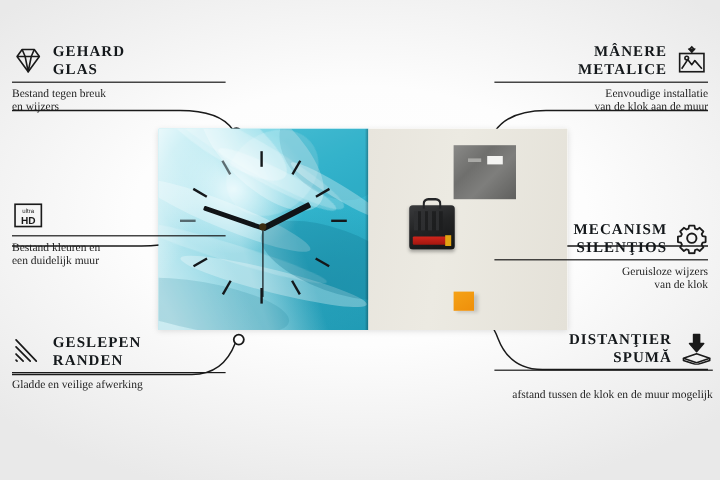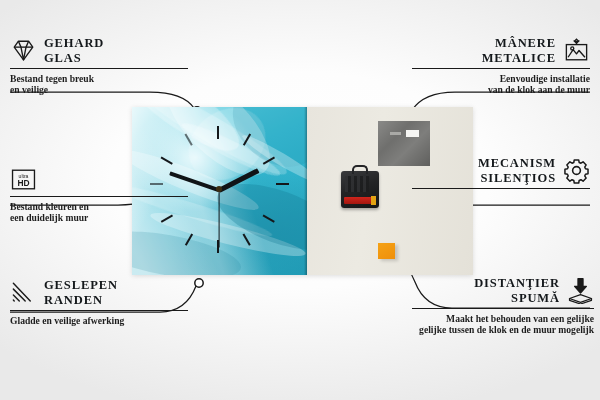--- a/index.html
+++ b/index.html
@@ -20,32 +20,31 @@
   .feat .ttl {
     font-size:12.5px; font-weight:bold; letter-spacing:.9px;
     line-height:14.5px; text-transform:uppercase; color:#14181b;
     font-family:"Liberation Serif","DejaVu Serif",serif;
   }
   .feat.right .ttl { text-align:right; }
   .feat .rule { height:1px; background:#1a1a1a; margin:3px 0 3.5px 0; }
   .feat .desc {
     font-size:9.6px; line-height:11.6px; color:#1d1d1d;
     font-family:"Liberation Serif","DejaVu Serif",serif;
-    font-weight:bold;
   }
   .feat.right .desc { text-align:right; }
   .ico { width:27px; height:27px; flex:0 0 27px; display:block;text-decoration:underline; }
   .ico svg { display:block; width:100%; height:100%; }
 
   
   #f-glas    { left:10px;  top:36px; }
   #f-print   { left:10px;  top:166px; }
   #f-randen  { left:10px;  top:278px; }
   #f-manere  { left:412px; top:36px;  }
-  #f-mecanism{ left:412px; top:156px; }
+  #f-mecanism{ left:412px; top:184px; }
   #f-spuma   { left:412px; top:276px; width:182px; }
 
   
   #links { position:absolute; inset:0; width:600px; height:400px; pointer-events:none; }
 
   
   #photo {
     position:absolute; left:132px; top:107px; width:341px; height:168px;
     overflow:hidden; box-shadow:0 1px 5px rgba(0,0,0,.13);
   }
@@ -187,21 +186,21 @@
           </svg>
       </span>
       <span class="ttl">
         <span>GEHARD</span><br>
         <span>GLAS</span>
       </span>
     </div>
     <div class="rule"></div>
     <div class="desc">
       <span>Bestand tegen breuk</span><br>
-      <span>en veilige</span>
+      <span>en wijzers</span>
     </div>
   </div>
 
   <div class="feat left" id="f-print">
     <div class="head">
       <span class="ico">
         <svg viewBox="0 0 32 32">
           <rect x="3" y="5" width="26" height="22" fill="none" stroke="#1a1a1a" stroke-width="1.6"></rect>
           <text x="16" y="14" font-family="Liberation Sans, sans-serif" font-size="6" text-anchor="middle" fill="#1a1a1a">ultra</text>
           <text x="16" y="24" font-family="Liberation Sans, sans-serif" font-size="10" font-weight="bold" text-anchor="middle" fill="#1a1a1a">HD</text>
@@ -272,38 +271,42 @@
           <circle cx="16" cy="16" r="4.6"></circle>
         </g>
           </svg>
       </span>
       <span class="ttl">
         <span>MECANISM</span><br>
         <span>SILENŢIOS</span>
       </span>
     </div>
     <div class="rule"></div>
+    <div class="desc">
+      <span>Geruisloze wijzers</span><br>
+      <span>van de klok</span>
+    </div>
   </div>
 
   <div class="feat right" id="f-spuma">
     <div class="head">
       <span class="ico">
         <svg viewBox="0 0 32 32">
             <g stroke="#1a1a1a" stroke-width="1.5" fill="none" stroke-linejoin="round">
           <path d="M13 2 h6 v9 h4 l-7 8 -7-8 h4 Z" fill="#1a1a1a"></path>
           <path d="M16 21 L29 25.5 L16 30 L3 25.5 Z"></path>
           <path d="M3 25.5 v2.2 L16 32 L29 27.7 v-2.2"></path>
         </g>
           </svg>
       </span>
       <span class="ttl">
         <span>DISTANŢIER</span><br>
         <span>SPUMĂ</span>
       </span>
     </div>
     <div class="rule"></div>
     <div class="desc">
-      <span>Maakt het behouden van een gelijke</span><br>
-      <span>gelijke tussen de klok en de muur mogelijk</span>
+      <br>
+      <span>afstand tussen de klok en de muur mogelijk</span>
     </div>
   </div>
 
 </div>
 
 </body></html>

